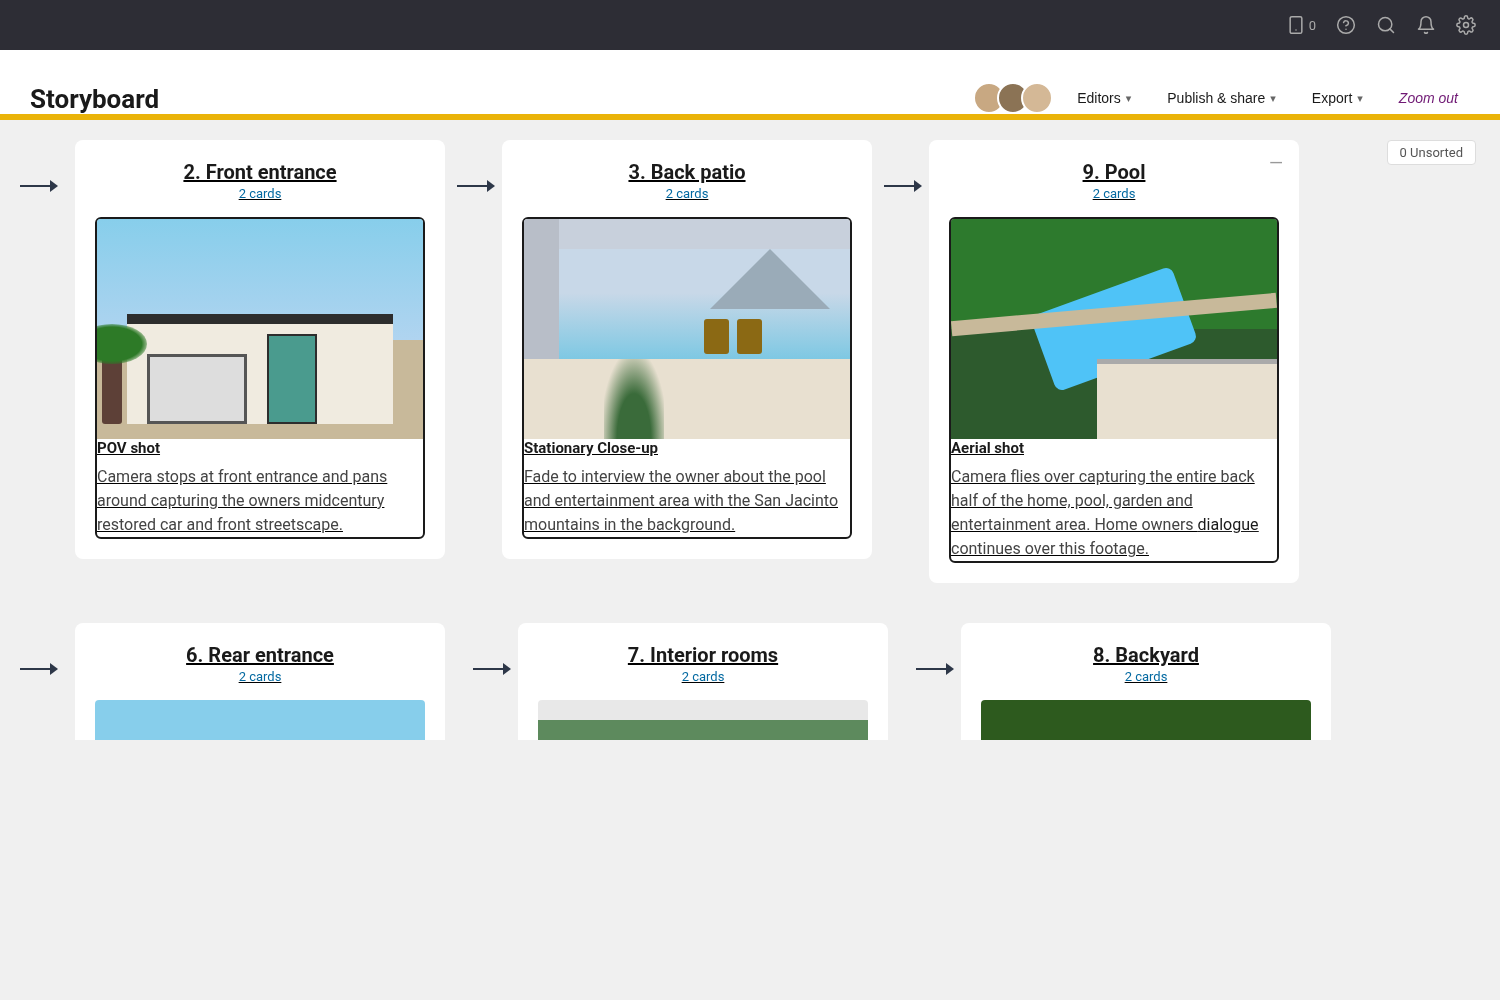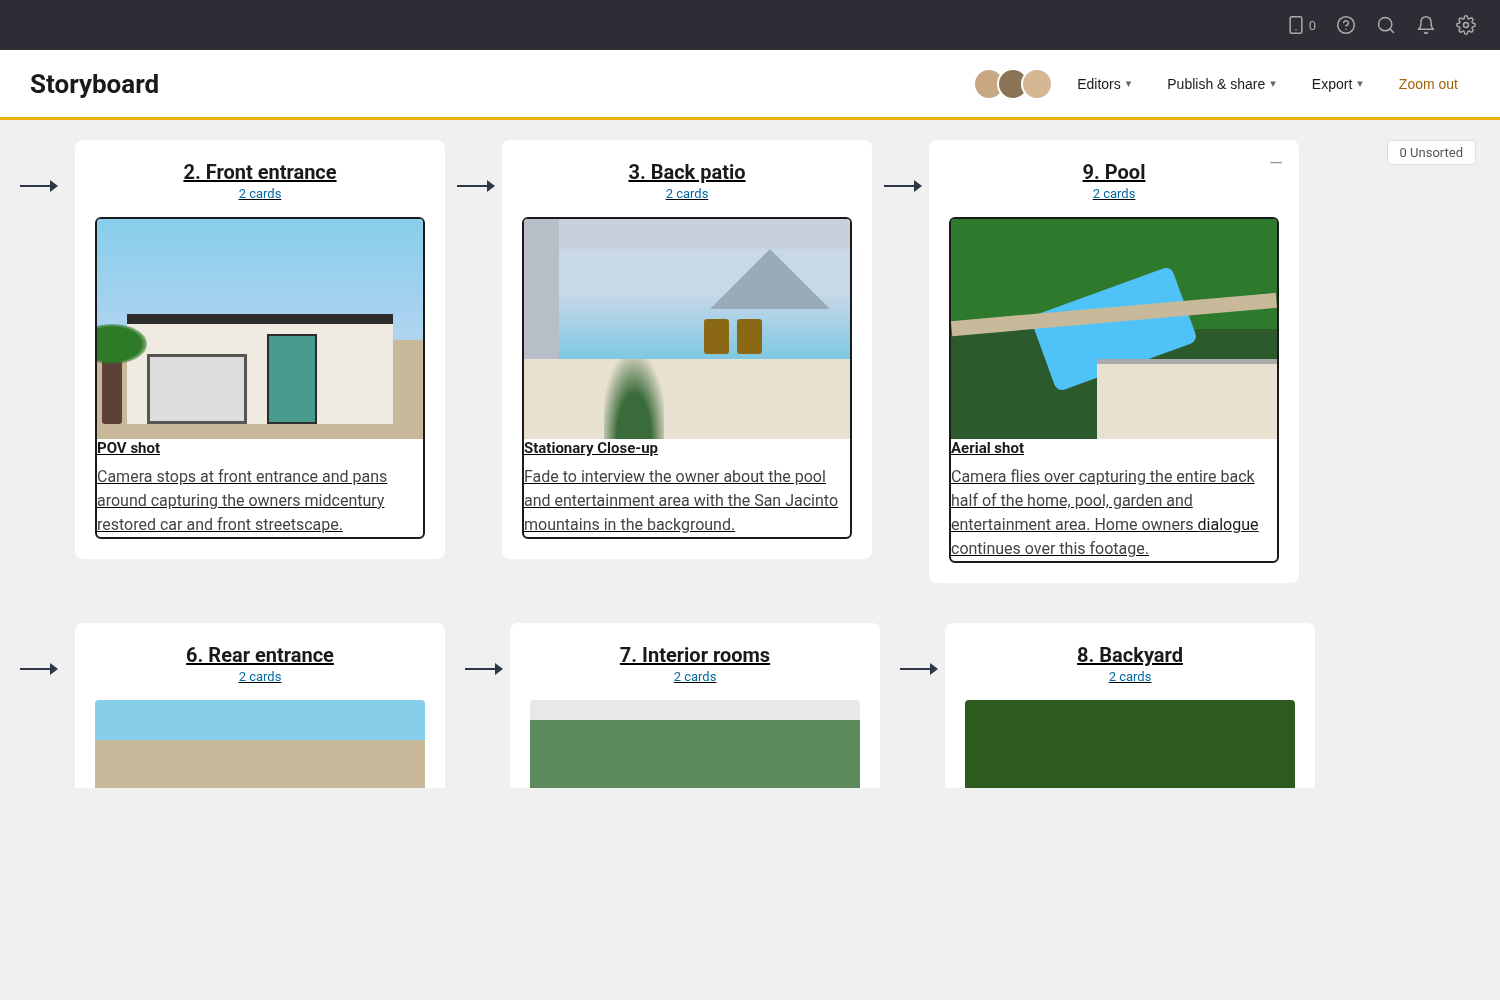--- a/index.html
+++ b/index.html
@@ -32,23 +32,23 @@
     .top-bar-icon span {
       font-size: 13px;
       color: #aaa;
     }
 
     
     .header {
       background: #fff;
       height: 70px;
       display: flex;
-      align-items: center;
+      align-items: flex-end;
       padding: 0 30px;
-      border-bottom: 3px solid #eab308;
+      border-bottom: 6px solid #eab308;
       position: relative;
     }
     .header-title {
       font-size: 26px;
       font-weight: 700;
       color: #1a1a1a;
       flex: 1;
     }
     .header-right {
       display: flex;
@@ -91,21 +91,22 @@
     .header-btn .chevron {
       font-size: 11px;
       color: #666;
     }
     .zoom-out-btn {
       padding: 6px 12px;
       border: none;
       background: transparent;
       cursor: pointer;
       font-size: 14px;
-      color: #a16207;
+      color: #701a75;
+      font-style: italic;
     }
 
     
     .canvas-area {
       background: #f0f0f0;
       height: calc(1000px - 50px - 70px);
       position: relative;
       overflow: hidden;
       padding: 20px 0 20px 20px;
     }
@@ -413,22 +414,22 @@
       border-top: 5px solid #aaa;
     }
 
     
     .column-bottom {
       width: 370px;
       flex-shrink: 0;
       background: #fff;
       border-radius: 8px 8px 0 0;
       padding: 20px 20px 0 20px;
-      margin-right: 20px;
-      height: 165px;
+      margin-right: 28px;
+      height: 117px;
       overflow: hidden;
     }
 
     .bottom-img-placeholder {
       width: 100%;
       height: 100px;
       border-radius: 4px;
       overflow: hidden;
     }
 

